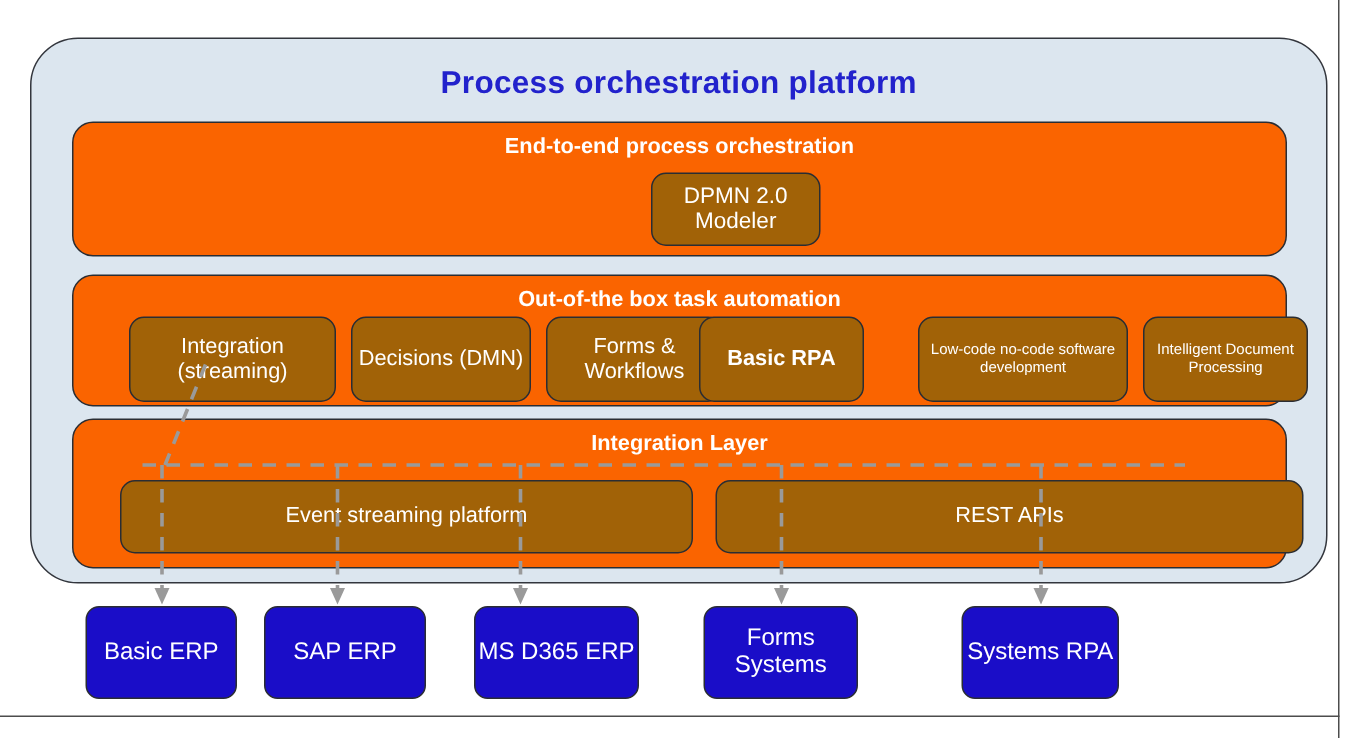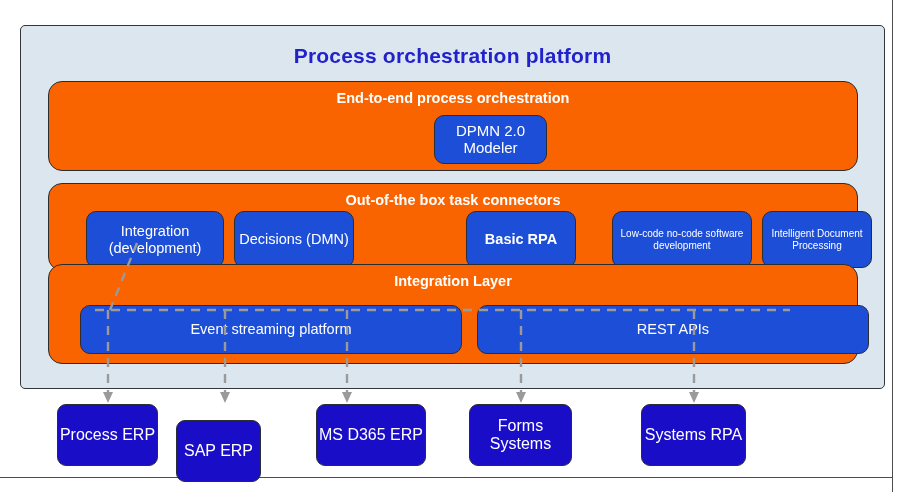--- a/index.html
+++ b/index.html
@@ -41,21 +41,21 @@
 
   
   .platform {
     position: absolute;
     left: 20px;
     top: 25px;
     width: 865px;
     height: 364px;
     background: #dce6ef;
     border: 1px solid #33363d;
-    border-radius: 5px;
+    border-radius: 32px;
     box-sizing: border-box;
   }
 
   .platform-title {
     position: absolute;
     left: 0;
     top: 18px;
     width: 100%;
     text-align: center;
     font-size: 21px;
@@ -69,37 +69,37 @@
     position: absolute;
     left: 27px;
     width: 810px;
     background: #fa6400;
     border: 1px solid #2a2d33;
     border-radius: 14px;
     box-sizing: border-box;
   }
   .band.b1 { top: 55px;  height: 90px; }
   .band.b2 { top: 157px; height: 88px; }
-  .band.b3 { top: 238px; height: 100px; }
+  .band.b3 { top: 253px; height: 100px; }
 
   .band-title {
     position: absolute;
     left: 0;
     top: 8px;
     width: 100%;
     text-align: center;
     font-size: 14.5px;
     font-weight: bold;
     color: #ffffff;
   }
 
   
   .tile {
     position: absolute;
-    background: #1d4ed8;
+    background: #a16207;
     border: 1px solid #2a2d33;
     border-radius: 10px;
     box-sizing: border-box;
     color: #ffffff;
     font-size: 14.5px;
     font-weight: normal;
     display: flex;
     align-items: center;
     justify-content: center;
     text-align: center;
@@ -141,21 +141,21 @@
     box-sizing: border-box;
     color: #ffffff;
     font-size: 16px;
     display: flex;
     align-items: center;
     justify-content: center;
     text-align: center;
     line-height: 1.15;
   }
   .system.s-oracle  { left: 57px;  width: 101px; }
-  .system.s-sap     { left: 176px; width: 85px; margin-top: 16px;  }
+  .system.s-sap     { left: 176px; width: 108px;  }
   .system.s-msd365  { left: 292px; width: 110px; margin-left: 24px; }
   .system.s-legacy  { left: 469px; width: 103px; }
   .system.s-rpa     { left: 641px; width: 105px; }
 
   
   .conn-layer {
     position: absolute;
     left: 0;
     top: 0;
     width: 904px;
@@ -174,23 +174,24 @@
   <div class="platform">
 
     <div class="platform-title">Process orchestration platform</div>
 
     <div class="band b1">
       <div class="band-title">End-to-end process orchestration</div>
       <div class="tile modeler">DPMN 2.0 Modeler</div>
     </div>
 
     <div class="band b2">
-      <div class="band-title">Out-of-the box task connectors</div>
-      <div class="tile r2 t-integration">Integration (development)</div>
+      <div class="band-title">Out-of-the box task automation</div>
+      <div class="tile r2 t-integration">Integration (streaming)</div>
       <div class="tile r2 t-decisions">Decisions (DMN)</div>
+      <div class="tile r2 t-forms">Forms &amp; Workflows</div>
       <div class="tile r2 t-rpa">Basic RPA</div>
       <div class="tile r2 t-lowcode">Low-code no-code software development</div>
       <div class="tile r2 t-idp">Intelligent Document Processing</div>
     </div>
 
     <div class="band b3">
       <div class="band-title">Integration Layer</div>
       <div class="tile r3 t-event">Event streaming platform</div>
       <div class="tile r3 t-rest">REST APIs</div>
     </div>
@@ -211,19 +212,19 @@
     </g>
     <g fill="#9a9a9a">
       <polygon points="108,403 103,392 113,392"></polygon>
       <polygon points="225,403 220,392 230,392"></polygon>
       <polygon points="347,403 342,392 352,392"></polygon>
       <polygon points="521,403 516,392 526,392"></polygon>
       <polygon points="694,403 689,392 699,392"></polygon>
     </g>
   </svg>
 
-  <div class="system s-oracle">Process ERP</div>
+  <div class="system s-oracle">Basic ERP</div>
   <div class="system s-sap">SAP ERP</div>
   <div class="system s-msd365">MS D365 ERP</div>
   <div class="system s-legacy">Forms Systems</div>
   <div class="system s-rpa">Systems RPA</div>
 
 </div>
 
 </body></html>

